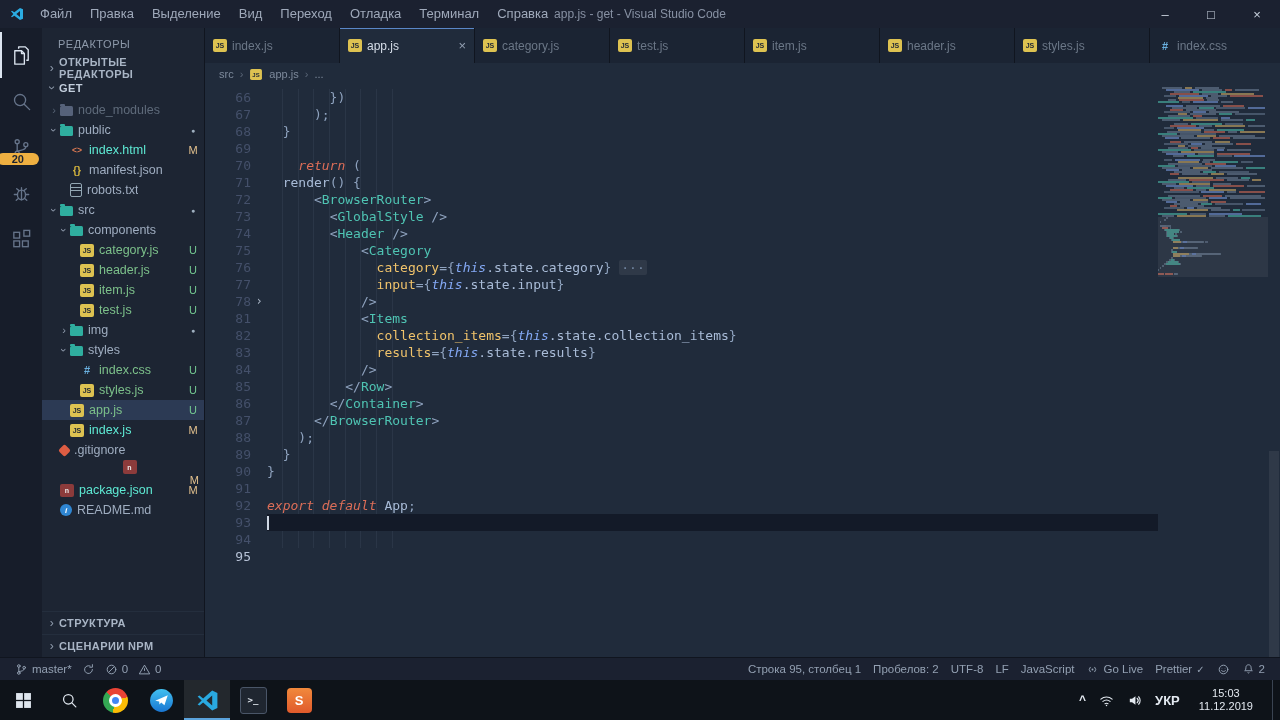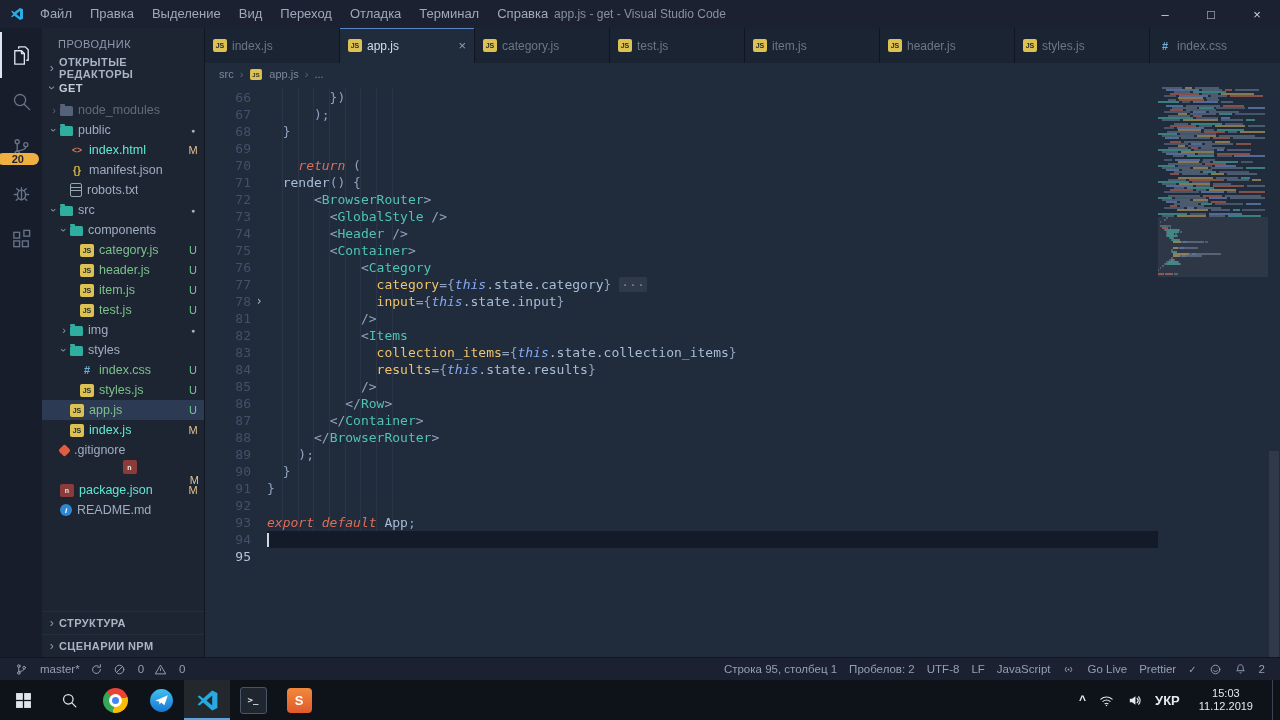--- a/index.html
+++ b/index.html
@@ -112,21 +112,21 @@
   .mm-ths{background:rgba(132,169,245,.5)}
   .mm-fold{background:rgba(120,140,170,.4)}
   .mm-sp{background:transparent}
   #mm-slider{position:absolute;left:0;top:132px;width:100%;height:60px;background:rgba(255,255,255,.06)}
   #scrollbar{flex:0 0 12px;position:relative}
   #scroll-thumb{position:absolute;left:1px;right:1px;top:64%;height:36%;background:rgba(255,255,255,.07)}
 
   
   #statusbar{flex:0 0 22px;background:#1b2130;border-top:1px solid #10151f;display:flex;align-items:center;
              font-size:11.5px;color:#93a0b2;padding:0 10px}
-  .sb-item{display:flex;align-items:center;gap:12px;padding:0 5px;white-space:nowrap}
+  .sb-item{display:flex;align-items:center;gap:4px;padding:0 5px;white-space:nowrap}
   .sb-ic svg{width:13px;height:13px}
   .sb-check{font-size:10px}
   #sb-left{display:flex;align-items:center}
   #sb-right{margin-left:auto;display:flex;align-items:center;gap:2px}
 
   
   #taskbar{flex:0 0 40px;background:#0e1319;display:flex;align-items:stretch}
   .tb-btn{width:46px;display:flex;align-items:center;justify-content:center}
   .tb-btn.active{background:rgba(255,255,255,.09);box-shadow:inset 0 -2px 0 #5ba3dc}
   .chrome{width:25px;height:25px;border-radius:50%;position:relative;
@@ -206,21 +206,21 @@
       <svg viewBox="0 0 24 24" fill="none" stroke="currentColor" stroke-width="1.4">
           <rect x="4" y="4.5" width="6" height="6"></rect>
           <rect x="4" y="13.5" width="6" height="6"></rect>
           <rect x="13" y="13.5" width="6" height="6"></rect>
           <rect x="14.5" y="2.5" width="6" height="6"></rect>
         </svg>
     </div>
   </div>
 
   <div id="sidebar">
-    <div id="sidebar-title">ПРОВОДНИК</div>
+    <div id="sidebar-title">РЕДАКТОРЫ</div>
     <div class="section-row">
       <span class="sec-chev">›</span>
       <span>ОТКРЫТЫЕ РЕДАКТОРЫ</span>
     </div>
     <div class="section-row">
       <span class="sec-chev open">›</span>
       <span class="ws-label">GET</span>
     </div>
     <div id="tree">
         <div class="tree-row dim" style="padding-left: 6px;">
@@ -506,21 +506,20 @@
           <div id="guides"></div>
           <div class="code-line"><span class="tok-pun">        })</span></div>
           <div class="code-line"><span class="tok-pun">      );</span></div>
           <div class="code-line"><span class="tok-pun">  }</span></div>
           <div class="code-line"></div>
           <div class="code-line"><span class="tok-pln">    </span><span class="tok-kw">return</span><span class="tok-pun"> (</span></div>
           <div class="code-line"><span class="tok-pln">  render</span><span class="tok-pun">() {</span></div>
           <div class="code-line"><span class="tok-pln">      </span><span class="tok-pun">&lt;</span><span class="tok-tag">BrowserRouter</span><span class="tok-pun">&gt;</span></div>
           <div class="code-line"><span class="tok-pln">        </span><span class="tok-pun">&lt;</span><span class="tok-tag">GlobalStyle</span><span class="tok-pun"> /&gt;</span></div>
           <div class="code-line"><span class="tok-pln">        </span><span class="tok-pun">&lt;</span><span class="tok-tag">Header</span><span class="tok-pun"> /&gt;</span></div>
-          <div class="code-line"><span class="tok-pln">        </span><span class="tok-pun">&lt;</span><span class="tok-tag">Container</span><span class="tok-pun">&gt;</span></div>
           <div class="code-line"><span class="tok-pln">            </span><span class="tok-pun">&lt;</span><span class="tok-tag">Category</span></div>
           <div class="code-line"><span class="tok-pln">              </span><span class="tok-attr">category</span><span class="tok-pun">={</span><span class="tok-ths">this</span><span class="tok-pln">.state.category</span><span class="tok-pun">}</span><span class="tok-pln"> </span><span class="tok-fold">···</span></div>
           <div class="code-line"><span class="tok-pln">              </span><span class="tok-attr">input</span><span class="tok-pun">={</span><span class="tok-ths">this</span><span class="tok-pln">.state.input</span><span class="tok-pun">}</span></div>
           <div class="code-line"><span class="tok-pln">            </span><span class="tok-pun">/&gt;</span></div>
           <div class="code-line"><span class="tok-pln">            </span><span class="tok-pun">&lt;</span><span class="tok-tag">Items</span></div>
           <div class="code-line"><span class="tok-pln">              </span><span class="tok-attr">collection_items</span><span class="tok-pun">={</span><span class="tok-ths">this</span><span class="tok-pln">.state.collection_items</span><span class="tok-pun">}</span></div>
           <div class="code-line"><span class="tok-pln">              </span><span class="tok-attr">results</span><span class="tok-pun">={</span><span class="tok-ths">this</span><span class="tok-pln">.state.results</span><span class="tok-pun">}</span></div>
           <div class="code-line"><span class="tok-pln">            </span><span class="tok-pun">/&gt;</span></div>
           <div class="code-line"><span class="tok-pln">          </span><span class="tok-pun">&lt;/</span><span class="tok-tag">Row</span><span class="tok-pun">&gt;</span></div>
           <div class="code-line"><span class="tok-pln">        </span><span class="tok-pun">&lt;/</span><span class="tok-tag">Container</span><span class="tok-pun">&gt;</span></div>

